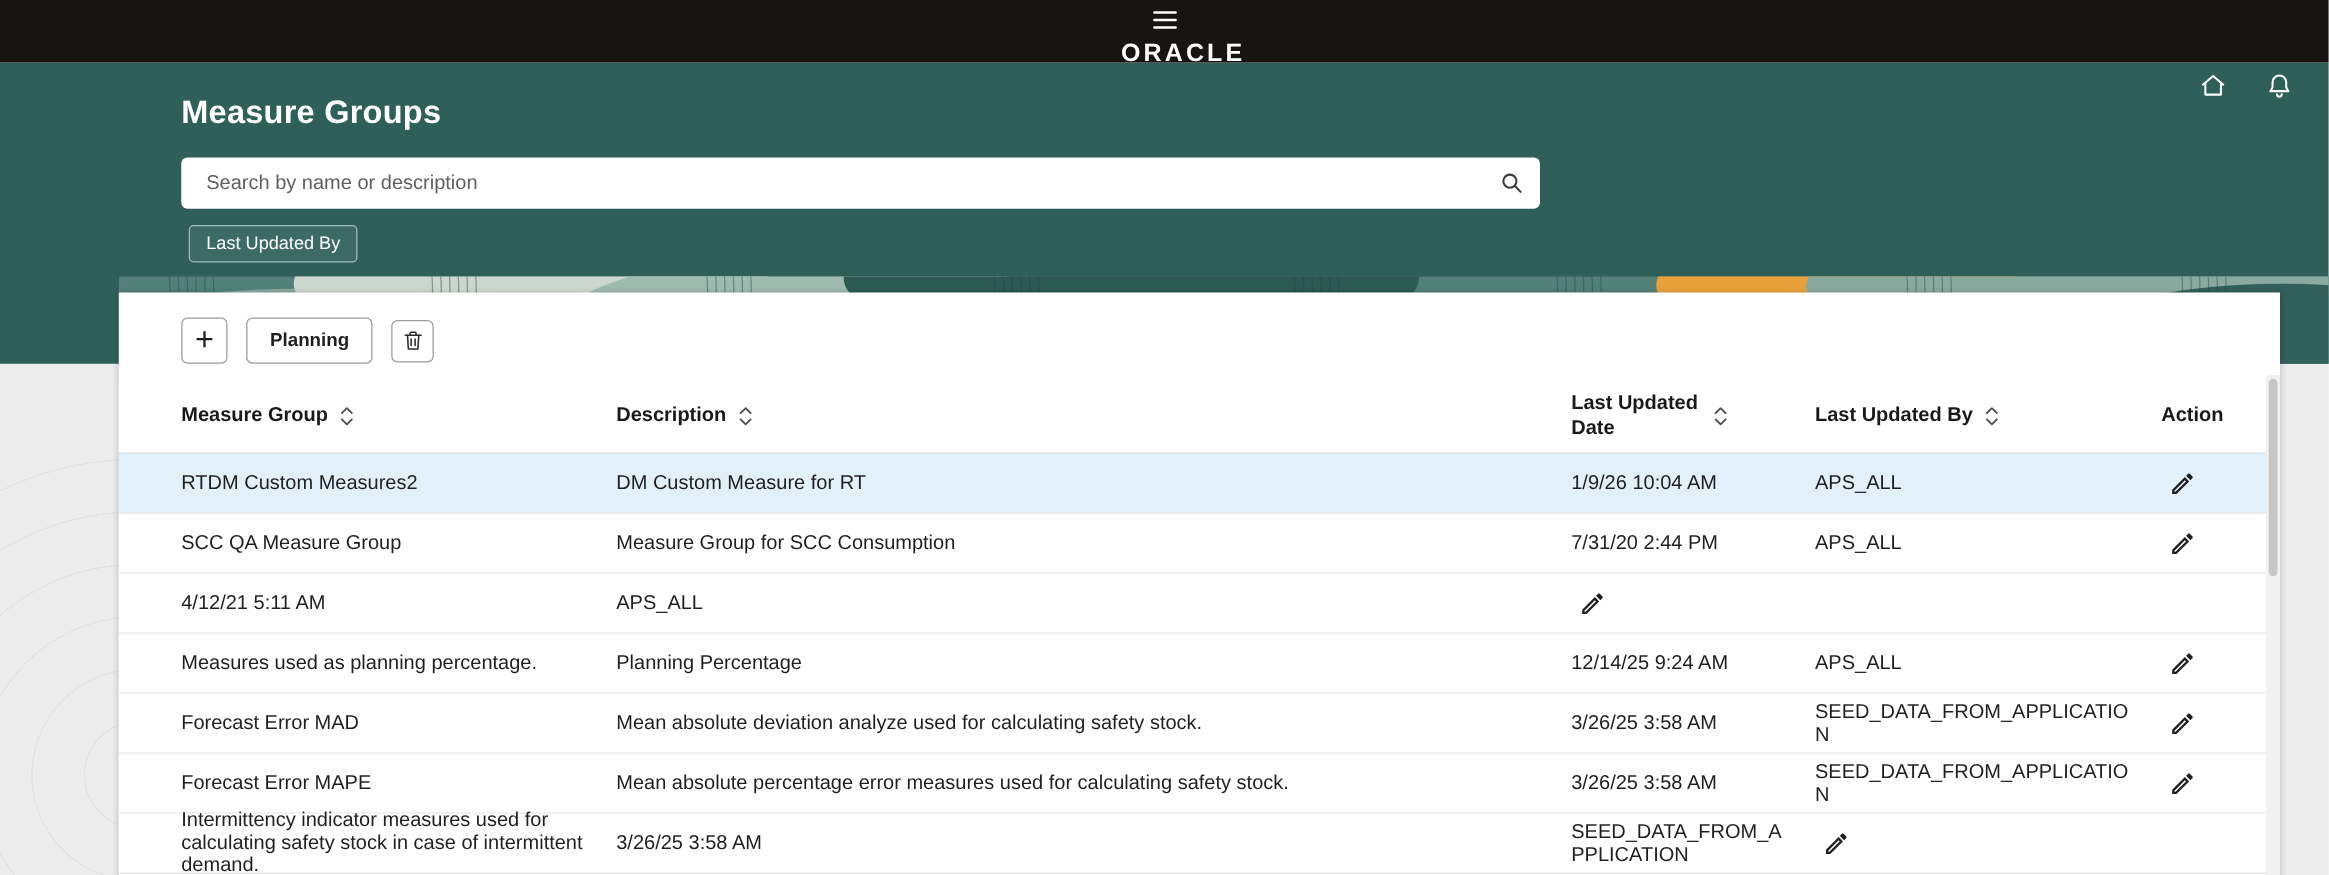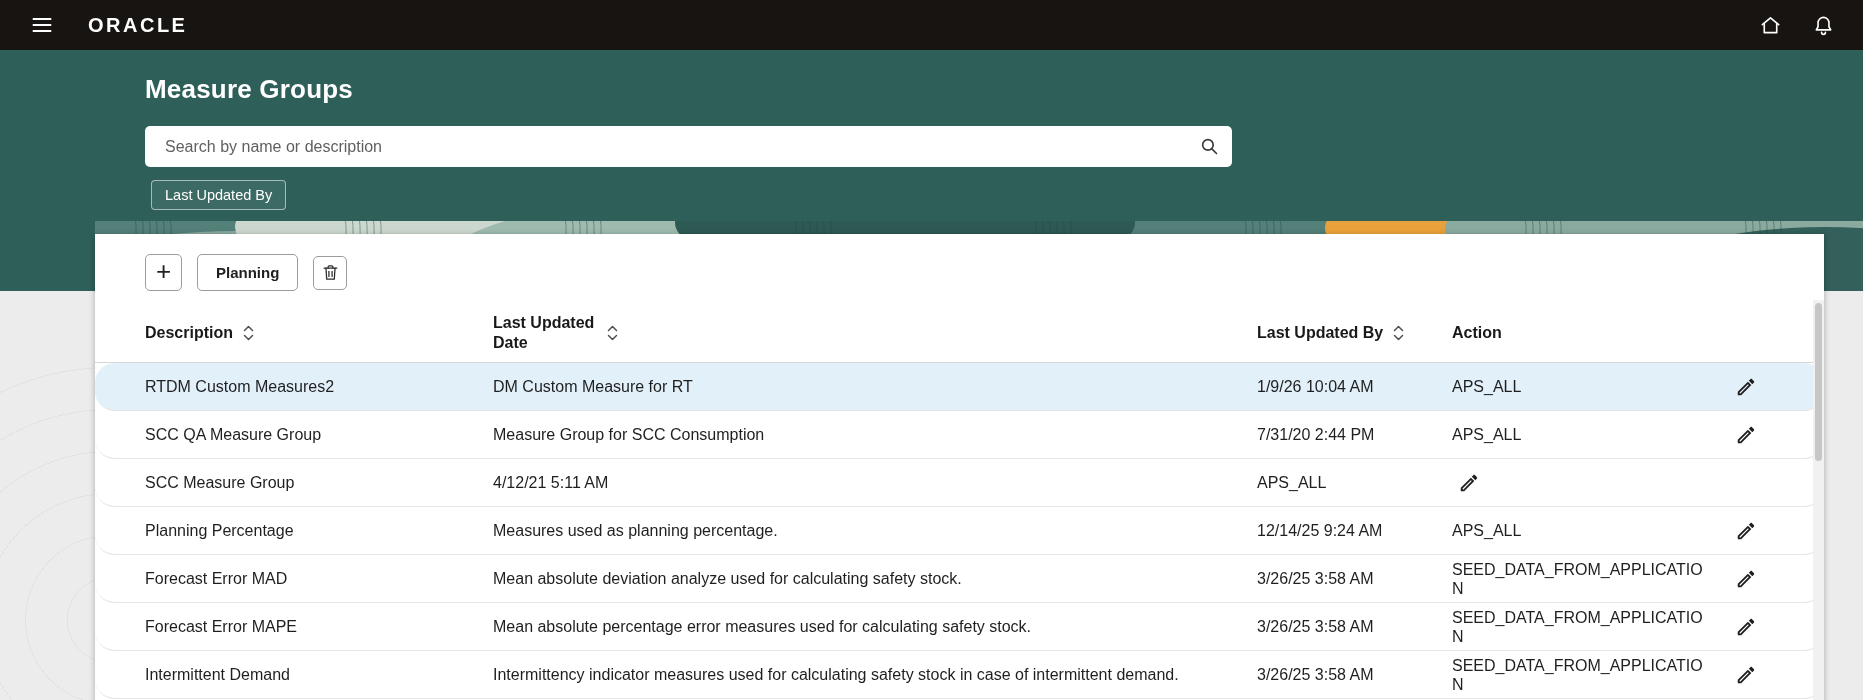--- a/index.html
+++ b/index.html
@@ -7,21 +7,21 @@
   body {
     width:1863px; height:700px; position:relative; overflow:hidden;
     background:#ececec; font-family:"Liberation Sans", sans-serif;
     color:#1f1f1f;
   }
 
   
   .topbar {
     position:absolute; top:0; left:0; right:0; height:50px;
     background:#181411; display:flex; align-items:center;
-    padding:0 26px; z-index:6;
+    padding:0 26px; z-index:6;flex-direction:column;
   }
   .hamburger-btn {
     background:none; border:none; padding:4px; cursor:pointer;
     display:flex; align-items:center;
   }
   .oracle-logo {
     color:#fff; font-size:20px; font-weight:bold; letter-spacing:2.5px;
     margin-left:30px;
   }
   .topbar-right { margin-left:auto; display:flex; align-items:center; gap:26px; }
@@ -105,21 +105,21 @@
     font-weight:bold; font-size:16px; color:#191919;
     background:#fff;
   }
   .hcell { display:flex; align-items:center; gap:9px; padding-right:10px; }
   .hcell .hlabel { line-height:1.25; }
   .hlabel.narrow { max-width:104px; }
   .sort-btn { background:none; border:none; padding:0; cursor:pointer; display:flex; }
 
   .trow {
     height:48px; border-bottom:1px solid #e5e5e5; background:#fff;
-    font-size:16px; color:#1f1f1f; cursor:pointer;border-radius:20px;
+    font-size:16px; color:#1f1f1f; cursor:pointer;
   }
   .trow.selected { background:#e2f0fa; }
   .cell { padding-right:14px; overflow:hidden; }
   .cell-by { word-break:break-all; line-height:19px; padding-right:24px; }
   .icon-btn { background:none; border:none; padding:2px; cursor:pointer; display:flex; }
   .cell-action { padding-left:4px; }
 
   
   .vscroll {
     position:absolute; top:66px; right:0; bottom:0; width:11px;
@@ -220,20 +220,29 @@
         <path d="M4 6.5h16"></path>
         <path d="M9 6.5V4.8A1.3 1.3 0 0 1 10.3 3.5h3.4A1.3 1.3 0 0 1 15 4.8v1.7"></path>
         <path d="M6.3 6.5 7.2 20.5h9.6l.9-14"></path>
         <path d="M10 10.5v6.5M14 10.5v6.5"></path>
       </svg>
     </button>
   </div>
 
   <div class="tgrid thead">
     <div class="hcell">
+      <span class="hlabel">Measure Group</span>
+      <button class="sort-btn">
+        <svg width="13" height="18" viewBox="0 0 12 18" fill="none" stroke="#4f4f4f" stroke-width="1.5" stroke-linecap="round" stroke-linejoin="round">
+          <path d="M2 6.5 6 2.5l4 4"></path>
+            <path d="M2 11.5l4 4 4-4"></path>
+        </svg>
+      </button>
+    </div>
+    <div class="hcell">
       <span class="hlabel">Description</span>
       <button class="sort-btn">
         <svg width="13" height="18" viewBox="0 0 12 18" fill="none" stroke="#4f4f4f" stroke-width="1.5" stroke-linecap="round" stroke-linejoin="round">
           <path d="M2 6.5 6 2.5l4 4"></path>
             <path d="M2 11.5l4 4 4-4"></path>
         </svg>
       </button>
     </div>
     <div class="hcell">
       <span class="hlabel narrow">Last Updated Date</span>
@@ -281,35 +290,34 @@
     <div class="cell cell-action">
       <button class="icon-btn">
         <svg width="22" height="22" viewBox="0 0 24 24">
           <path fill="#1f1f1f" d="M14.06 9.02l.92.92L5.92 19H5v-.92l9.06-9.06M17.66 3c-.25 0-.51.1-.7.29l-1.83 1.83 3.75 3.75 1.83-1.83c.39-.39.39-1.02 0-1.41l-2.34-2.34c-.2-.2-.45-.29-.71-.29zm-3.6 3.19L3 17.25V21h3.75L17.81 9.94l-3.75-3.75z"></path>
         </svg>
       </button>
     </div>
   </div>
 
   <div class="tgrid trow">
-    <div class="cell cell-mg">SCC Measure Group</div>
     <div class="cell cell-date">4/12/21 5:11 AM</div>
     <div class="cell cell-by">APS_ALL</div>
     <div class="cell cell-action">
       <button class="icon-btn">
         <svg width="22" height="22" viewBox="0 0 24 24">
           <path fill="#1f1f1f" d="M14.06 9.02l.92.92L5.92 19H5v-.92l9.06-9.06M17.66 3c-.25 0-.51.1-.7.29l-1.83 1.83 3.75 3.75 1.83-1.83c.39-.39.39-1.02 0-1.41l-2.34-2.34c-.2-.2-.45-.29-.71-.29zm-3.6 3.19L3 17.25V21h3.75L17.81 9.94l-3.75-3.75z"></path>
         </svg>
       </button>
     </div>
   </div>
 
   <div class="tgrid trow">
+    <div class="cell cell-desc">Measures used as planning percentage.</div>
     <div class="cell cell-mg">Planning Percentage</div>
-    <div class="cell cell-desc">Measures used as planning percentage.</div>
     <div class="cell cell-date">12/14/25 9:24 AM</div>
     <div class="cell cell-by">APS_ALL</div>
     <div class="cell cell-action">
       <button class="icon-btn">
         <svg width="22" height="22" viewBox="0 0 24 24">
           <path fill="#1f1f1f" d="M14.06 9.02l.92.92L5.92 19H5v-.92l9.06-9.06M17.66 3c-.25 0-.51.1-.7.29l-1.83 1.83 3.75 3.75 1.83-1.83c.39-.39.39-1.02 0-1.41l-2.34-2.34c-.2-.2-.45-.29-.71-.29zm-3.6 3.19L3 17.25V21h3.75L17.81 9.94l-3.75-3.75z"></path>
         </svg>
       </button>
     </div>
   </div>
@@ -336,21 +344,20 @@
     <div class="cell cell-action">
       <button class="icon-btn">
         <svg width="22" height="22" viewBox="0 0 24 24">
           <path fill="#1f1f1f" d="M14.06 9.02l.92.92L5.92 19H5v-.92l9.06-9.06M17.66 3c-.25 0-.51.1-.7.29l-1.83 1.83 3.75 3.75 1.83-1.83c.39-.39.39-1.02 0-1.41l-2.34-2.34c-.2-.2-.45-.29-.71-.29zm-3.6 3.19L3 17.25V21h3.75L17.81 9.94l-3.75-3.75z"></path>
         </svg>
       </button>
     </div>
   </div>
 
   <div class="tgrid trow">
-    <div class="cell cell-mg">Intermittent Demand</div>
     <div class="cell cell-desc">Intermittency indicator measures used for calculating safety stock in case of intermittent demand.</div>
     <div class="cell cell-date">3/26/25 3:58 AM</div>
     <div class="cell cell-by">SEED_DATA_FROM_APPLICATION</div>
     <div class="cell cell-action">
       <button class="icon-btn">
         <svg width="22" height="22" viewBox="0 0 24 24">
           <path fill="#1f1f1f" d="M14.06 9.02l.92.92L5.92 19H5v-.92l9.06-9.06M17.66 3c-.25 0-.51.1-.7.29l-1.83 1.83 3.75 3.75 1.83-1.83c.39-.39.39-1.02 0-1.41l-2.34-2.34c-.2-.2-.45-.29-.71-.29zm-3.6 3.19L3 17.25V21h3.75L17.81 9.94l-3.75-3.75z"></path>
         </svg>
       </button>
     </div>

